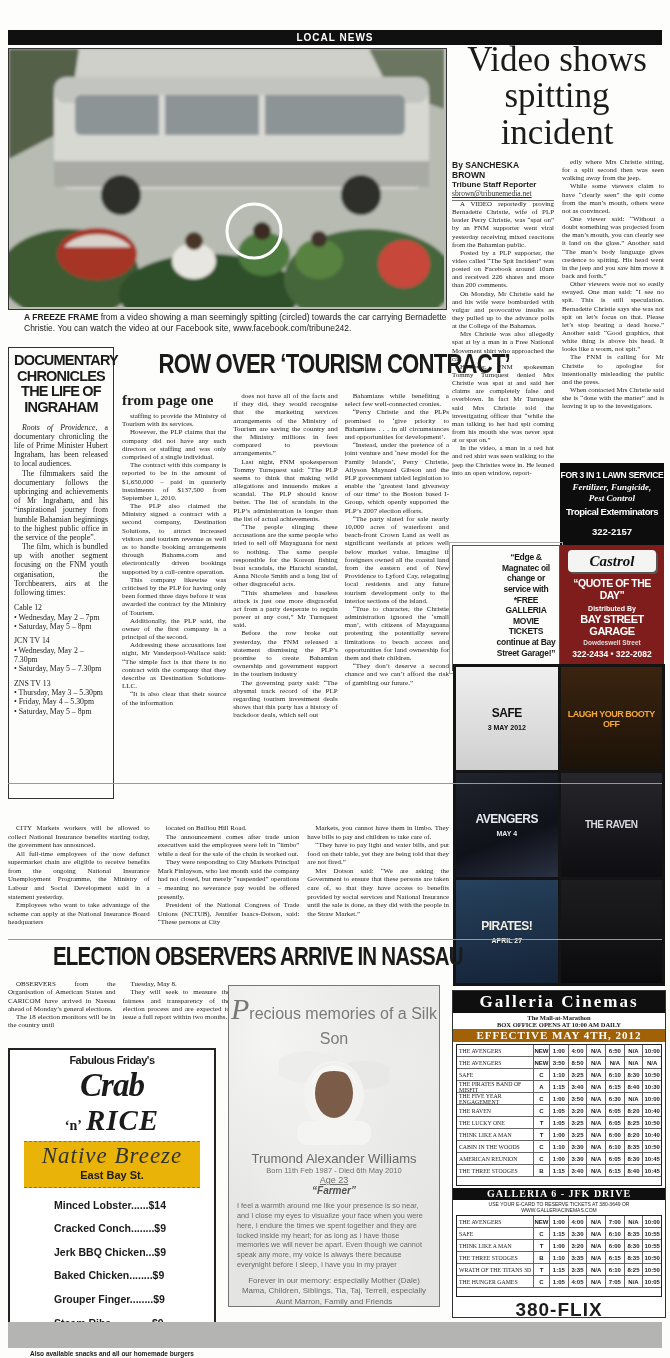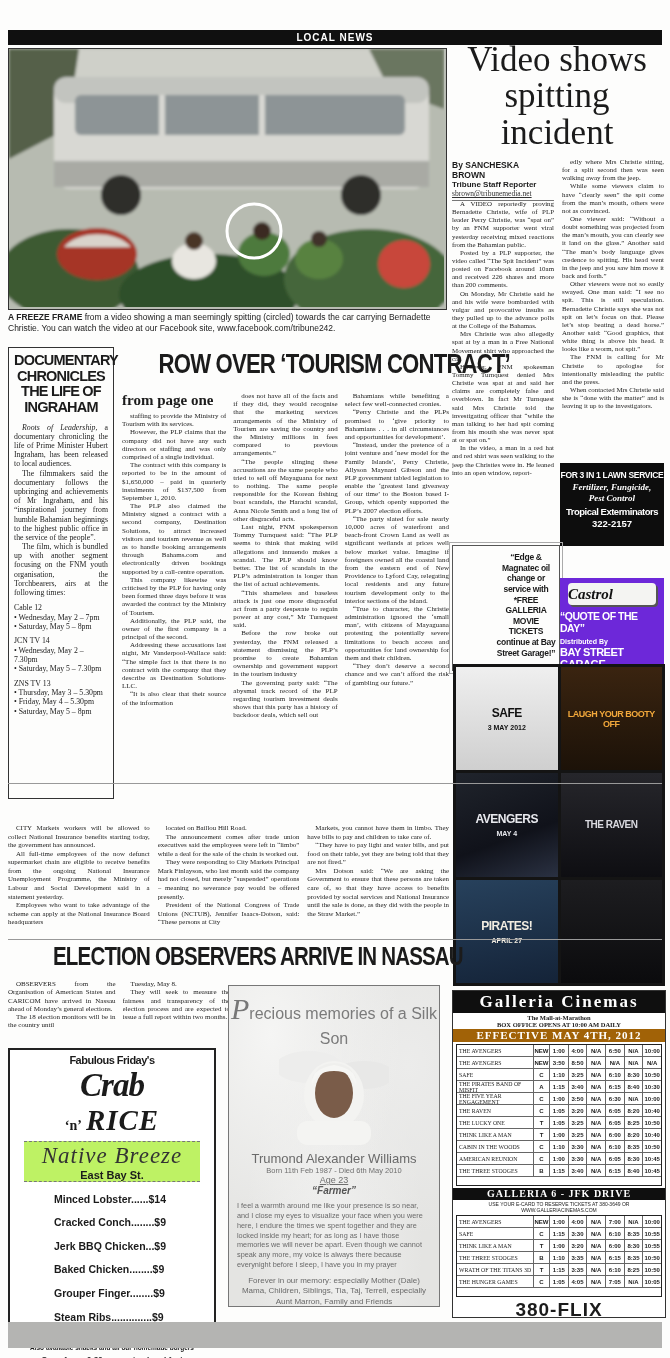--- a/index.html
+++ b/index.html
@@ -7,21 +7,21 @@
   .abs{position:absolute;}
   .sans{font-family:"Liberation Sans",sans-serif;}
   .squeeze{display:inline-block;transform:scaleX(0.82);transform-origin:center;white-space:nowrap;}
   
   .masthead-row{top:8px;left:10px;right:10px;height:18px;border-bottom:1px solid #555;font-size:10px;color:#444;}
   .masthead{float:left;letter-spacing:.5px;}
   .dateline{float:right;letter-spacing:.5px;}
   .section-bar{top:30px;left:8px;right:8px;height:15px;background:#101010;color:#fff;text-align:center;font-size:10px;line-height:15px;font-weight:bold;letter-spacing:1px;}
   
   .photo{top:48px;left:8px;width:437px;height:260px;border:1px solid #333;background:#b9bdb4;}
-  .caption{top:312px;left:8px;width:437px;font-family:"Liberation Sans",sans-serif;font-size:8.5px;line-height:1.25;color:#222;}
+  .caption{top:312px;left:24px;width:437px;font-family:"Liberation Sans",sans-serif;font-size:8.5px;line-height:1.25;color:#222;}
   .caption b{font-weight:bold;}
   
   .spit-headline{top:42px;left:448px;width:218px;text-align:center;font-size:35px;line-height:1.04;font-family:"Liberation Serif",serif;}
   .byline-box{top:160px;left:452px;width:102px;border-bottom:1px solid #777;padding-bottom:2px;}
   .byline-box .b1{font:bold 8.5px "Liberation Sans",sans-serif;}
   .byline-box .b2{font:bold 8px "Liberation Sans",sans-serif;}
   .byline-box .b3{font:7.5px "Liberation Serif",serif;text-decoration:underline;color:#333;}
   .spit-col1{top:200px;left:452px;width:102px;height:332px;overflow:hidden;}
   .spit-col2{top:158px;left:562px;width:102px;height:295px;overflow:hidden;}
   .bodytext p.para{margin:0;text-indent:8px;text-align:justify;}
@@ -29,22 +29,22 @@
   
   .edge-ad{top:545px;left:452px;width:100px;height:112px;border:1px solid #555;outline:1px solid #aaa;outline-offset:2px;text-align:center;padding:6px 3px;}
   .edge-ad .l1{font:bold 8.5px "Liberation Sans",sans-serif;letter-spacing:-0.3px;line-height:1.25;margin-left:40px;}
   .edge-ad .l2{font:bold 6px "Liberation Sans",sans-serif;margin-top:5px;}
   .edge-ad .l3{font:bold 7.5px "Liberation Sans",sans-serif;margin-top:6px;}
   .edge-ad .l4{font:bold 7.5px "Liberation Sans",sans-serif;}
   .lawn-ad{top:463px;left:560px;width:104px;height:76px;background:#0d0d0d;color:#fff;text-align:center;padding-top:7px;}
   .lawn-ad .l1{font:bold 8.5px "Liberation Sans",sans-serif;letter-spacing:-0.3px;}
   .lawn-ad .l2{font:italic bold 9px "Liberation Serif",serif;line-height:1.2;margin-top:2px;}
   .lawn-ad .l3{font:bold 9.5px "Liberation Sans",sans-serif;letter-spacing:-0.5px;margin-top:2px;}
-  .lawn-ad .l4{font:bold 9.5px "Liberation Sans",sans-serif;margin-top:1px;}
-  .castrol-ad{top:545px;left:560px;width:104px;height:115px;background:#6d28d9;color:#fff;text-align:left;padding-top:5px;margin-top:33px;}
+  .lawn-ad .l4{font:bold 9.5px "Liberation Sans",sans-serif;margin-top:9px;}
+  .castrol-ad{top:545px;left:560px;width:104px;height:115px;background:#7f1d1d;color:#fff;text-align:center;padding-top:5px;}
   .castrol-logo{width:88px;height:22px;margin:0 auto;background:#f4f4f2;border-radius:4px;color:#111;font:italic bold 15px "Liberation Serif",serif;line-height:22px;box-shadow:2px 2px 0 #555;}
   .castrol-ad .l1{font:bold 10.5px "Liberation Sans",sans-serif;letter-spacing:-0.5px;margin-top:5px;}
   .castrol-ad .l2{font:bold 7px "Liberation Sans",sans-serif;margin-top:4px;}
   .castrol-ad .l3{font:bold 11px "Liberation Sans",sans-serif;letter-spacing:-0.5px;margin-top:1px;}
   .castrol-ad .l4{font:bold 6.5px "Liberation Sans",sans-serif;margin-top:2px;color:#ddd;}
   .castrol-ad .l5{font:bold 8.5px "Liberation Sans",sans-serif;margin-top:3px;}
   
   .posters{top:664px;left:453px;width:212px;height:322px;background:#141414;display:grid;grid-template-columns:1fr 1fr;grid-auto-rows:1fr;gap:3px;padding:3px;box-sizing:border-box;}
   .poster{position:relative;overflow:hidden;display:flex;flex-direction:column;align-items:center;justify-content:center;text-align:center;}
   .poster .pt{font:bold 12px "Liberation Sans",sans-serif;letter-spacing:-0.5px;}
@@ -99,21 +99,21 @@
   .election-cols{top:980px;left:8px;width:222px;height:64px;display:flex;gap:7px;overflow:hidden;}
   .election-cols .col{flex:1;overflow:hidden;}
   .election-cols p.para{font-size:7px;line-height:1.18;}
   
   .crab-ad{top:1048px;left:8px;width:208px;height:292px;border:2px solid #222;box-sizing:border-box;text-align:center;padding-top:4px;background:#fff;}
   .crab-fab{font:bold 11px "Liberation Sans",sans-serif;letter-spacing:-0.5px;}
   .crab-name{line-height:.95;margin-top:1px;}
   .crab-name .w1{font:italic bold 33px "Liberation Serif",serif;letter-spacing:-1px;}
   .crab-name .w2{font:bold 14px "Liberation Serif",serif;}
   .crab-name .w3{font:italic bold 29px "Liberation Serif",serif;letter-spacing:1px;}
-  .crab-breeze{width:176px;margin:4px auto 0;background:#bef264;border-top:1px dashed #777;border-bottom:1px dashed #777;padding:1px 0 0;}
+  .crab-breeze{width:176px;margin:4px auto 0;background:#eab308;border-top:1px dashed #777;border-bottom:1px dashed #777;padding:1px 0 6px;}
   .crab-breeze .nb{font:italic 23px "Liberation Serif",serif;color:#333;letter-spacing:1px;}
   .crab-breeze .st{font:bold 11px "Liberation Sans",sans-serif;}
   .crab-menu{margin-top:5px;}
   .crab-menu p.para{text-indent:0;text-align:left;font:bold 10.5px "Liberation Sans",sans-serif;line-height:1.25;padding-left:44px;}
   .crab-small{font:bold 6.5px "Liberation Sans",sans-serif;margin-top:3px;}
   .crab-open{font:bold 8px "Liberation Sans",sans-serif;margin-top:4px;line-height:1.3;}
   
   .memorial{top:985px;left:228px;width:212px;height:322px;border:1.5px solid #777;box-sizing:border-box;background:
      radial-gradient(ellipse at 20% 15%,#f5f5f4 0%,transparent 55%),
      radial-gradient(ellipse at 85% 25%,#ececeb 0%,transparent 50%),
@@ -246,21 +246,21 @@
     <div class="poster poster-dark"></div>
   </div>
 
   <div class="abs doc-box bodytext">
     <div class="doc-title">
       <span>DOCUMENTARY</span><br>
       <span>CHRONICLES</span><br>
       <span>THE LIFE OF</span><br>
       <span>INGRAHAM</span>
     </div>
-    <p class="para"><i>Roots of Leadership</i><span>, a documentary chronicling the life of Prime Minister Hubert Ingraham, has been released to local audiences.</span></p>
+    <p class="para"><i>Roots of Providence</i><span>, a documentary chronicling the life of Prime Minister Hubert Ingraham, has been released to local audiences.</span></p>
     <div>
         <p class="para">The filmmakers said the documentary follows the upbringing and achievements of Mr Ingraham, and his “inspirational journey from humble Bahamian beginnings to the highest public office in the service of the people”.</p>
         <p class="para">The film, which is bundled up with another segment focusing on the FNM youth organisation, the Torchbearers, airs at the following times:</p>
       </div>
     <div class="doc-sched">
         <p class="para">Cable 12</p>
         <p class="para">• Wednesday, May 2 – 7pm</p>
         <p class="para">• Saturday, May 5 – 8pm</p>
         <p class="para spacer"></p>
         <p class="para">JCN TV 14</p>
@@ -284,22 +284,22 @@
           <p class="para">The contract with this company is reported to be in the amount of $1,650,000 – paid in quarterly instalments of $137,500 from September 1, 2010.</p>
           <p class="para">The PLP also claimed the Ministry signed a contract with a second company, Destination Solutions, to attract increased visitors and tourism revenue as well as to handle booking arrangements through Bahams.com and electronically driven bookings supported by a call-centre operation.</p>
           <p class="para">This company likewise was criticised by the PLP for having only been formed three days before it was awarded the contract by the Ministry of Tourism.</p>
           <p class="para">Additionally, the PLP said, the owner of the first company is a principal of the second.</p>
           <p class="para">Addressing these accusations last night, Mr Vanderpool-Wallace said: “The simple fact is that there is no contract with the company that they describe as Destination Solutions-LLC.</p>
           <p class="para">“It is also clear that their source of the information</p>
         </div>
     </div>
     <div class="col">
         <p class="para">does not have all of the facts and if they did, they would recognise that the marketing services arrangements of the Ministry of Tourism are saving the country and the Ministry millions in fees compared to previous arrangements.”</p>
+        <p class="para">Last night, FNM spokesperson Tommy Turnquest said: “The PLP seems to think that making wild allegations and innuendo makes a scandal. The PLP should know better. The list of scandals in the PLP’s administration is longer than the list of actual achievements.</p>
         <p class="para">“The people slinging these accusations are the same people who tried to sell off Mayaguana for next to nothing. The same people responsible for the Korean fishing boat scandals, the Harachi scandal, Anna Nicole Smith and a long list of other disgraceful acts.</p>
-        <p class="para">Last night, FNM spokesperson Tommy Turnquest said: “The PLP seems to think that making wild allegations and innuendo makes a scandal. The PLP should know better. The list of scandals in the PLP’s administration is longer than the list of actual achievements.</p>
         <p class="para">“This shameless and baseless attack is just one more disgraceful act from a party desperate to regain power at any cost,” Mr Turnquest said.</p>
         <p class="para">Before the row broke out yesterday, the FNM released a statement dismissing the PLP’s promise to create Bahamian ownership and government support in the tourism industry</p>
         <p class="para">The governing party said: “The abysmal track record of the PLP regarding tourism investment deals shows that this party has a history of backdoor deals, which sell out</p>
       </div>
     <div class="col">
         <p class="para">Bahamians while benefiting a select few well-connected cronies.</p>
         <p class="para">“Perry Christie and the PLPs promised to ‘give priority to Bahamians . . . in all circumstances and opportunities for development’.</p>
         <p class="para">“Instead, under the pretence of a joint venture and ‘new model for the Family Islands’, Perry Christie, Allyson Maynard Gibson and the PLP government tabled legislation to enable the ‘greatest land giveaway of our time’ to the Boston based I-Group, which openly supported the PLP’s 2007 election efforts.</p>
         <p class="para">“The party slated for sale nearly 10,000 acres of waterfront and beach-front Crown Land as well as significant wetlands at prices well below market value. Imagine if foreigners owned all the coastal land from the eastern end of New Providence to Lyford Cay, relegating local residents and any future tourism development only to the interior sections of the island.</p>
         <p class="para">“True to character, the Christie administration ignored the ‘small man’, with citizens of Mayaguana protesting the potentially severe limitations to beach access and opportunities for land ownership for them and their children.</p>

